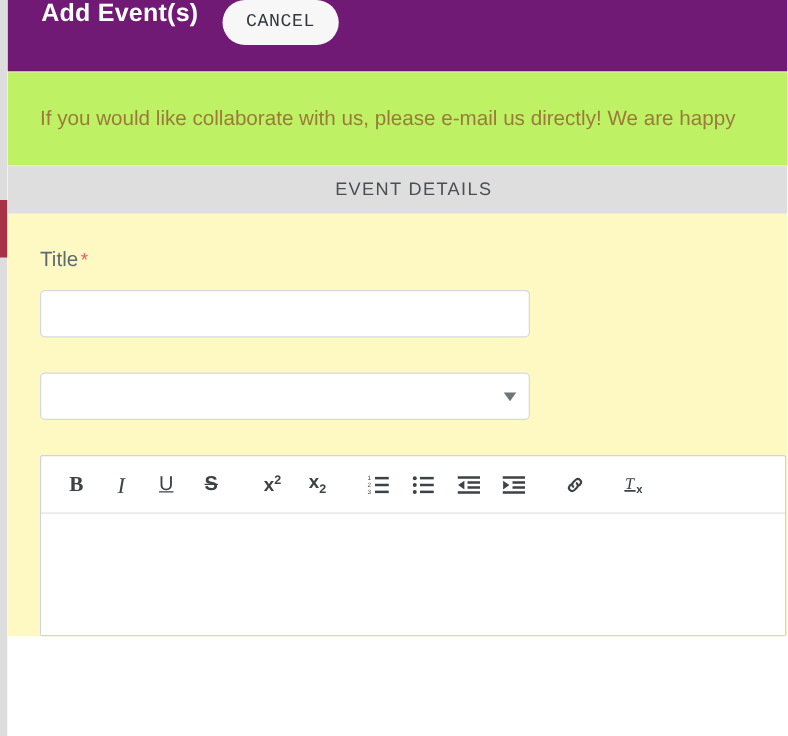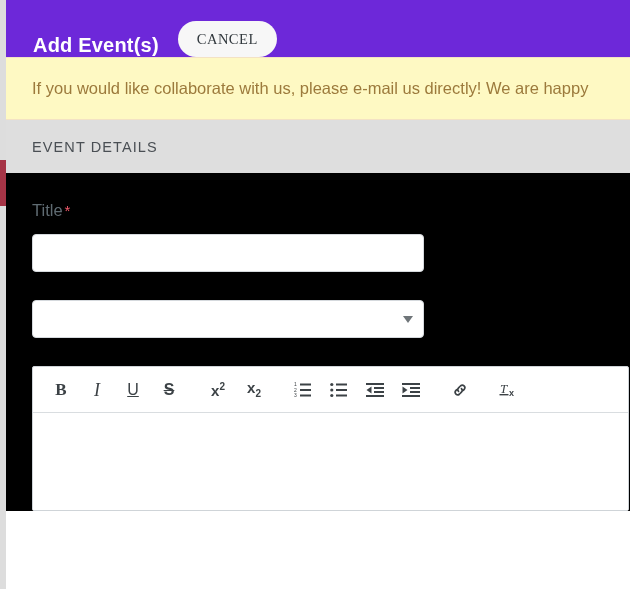--- a/index.html
+++ b/index.html
@@ -37,82 +37,83 @@
     left: 6px; top: 0;
     width: 624px; height: 589px;
     background: #ffffff;
     overflow: hidden;
   }
 
   
   #modal-header {
     position: relative;
     height: 57px;
-    background: #6d28d9;
-    display: flex;
-    align-items: flex-end;
+    background: #701a75;
+    display: flex;
+    align-items: flex-start;
     padding-left: 27px;
   }
   #modal-title {
     color: #ffffff;
     font-size: 20px;
     font-weight: bold;
     letter-spacing: 0.2px;
     white-space: nowrap;
   }
   #cancel-button {
     margin-left: 19px;
     background: #f7f7f7;
     color: #31383d;
     border: none;
     border-radius: 999px;
     height: 36px;
     padding: 0 19px;
     font-size: 14.5px;
-    font-family: Liberation Serif, serif;
+    font-family: Liberation Mono, monospace;
     letter-spacing: 0.5px;
     cursor: pointer;
     white-space: nowrap;
   }
 
   
   #alert-banner {
-    height: 63px;
-    background: #fef9c3;
+    height: 76px;
+    background: #bef264;
     border-top: 1px solid #f3e2c4;
     border-bottom: 1px solid #f3e2c4;
     display: flex;
     align-items: center;
     padding-left: 26px;
     overflow: hidden;
   }
   #alert-text {
     color: #9c7a3c;
     font-size: 16.5px;
     white-space: nowrap;
   }
 
   
   #section-header {
-    height: 53px;
+    height: 38px;
     background: #dedede;
     display: flex;
     align-items: center;
     padding-left: 26px;
+    justify-content: center;
   }
   #section-header-label {
     color: #4a4f54;
     font-size: 14.5px;
     letter-spacing: 1.1px;
   }
 
   
   #form-body {
     padding: 28px 8px 0 26px;
-    background: #000000;
+    background: #fef9c3;
   }
   .field-group { margin-bottom: 28px; }
   .field-label {
     display: block;
     color: #5f6b72;
     font-size: 16.5px;
     margin-bottom: 14px;
   }
   .req-star {
     color: #ef5a6b;

